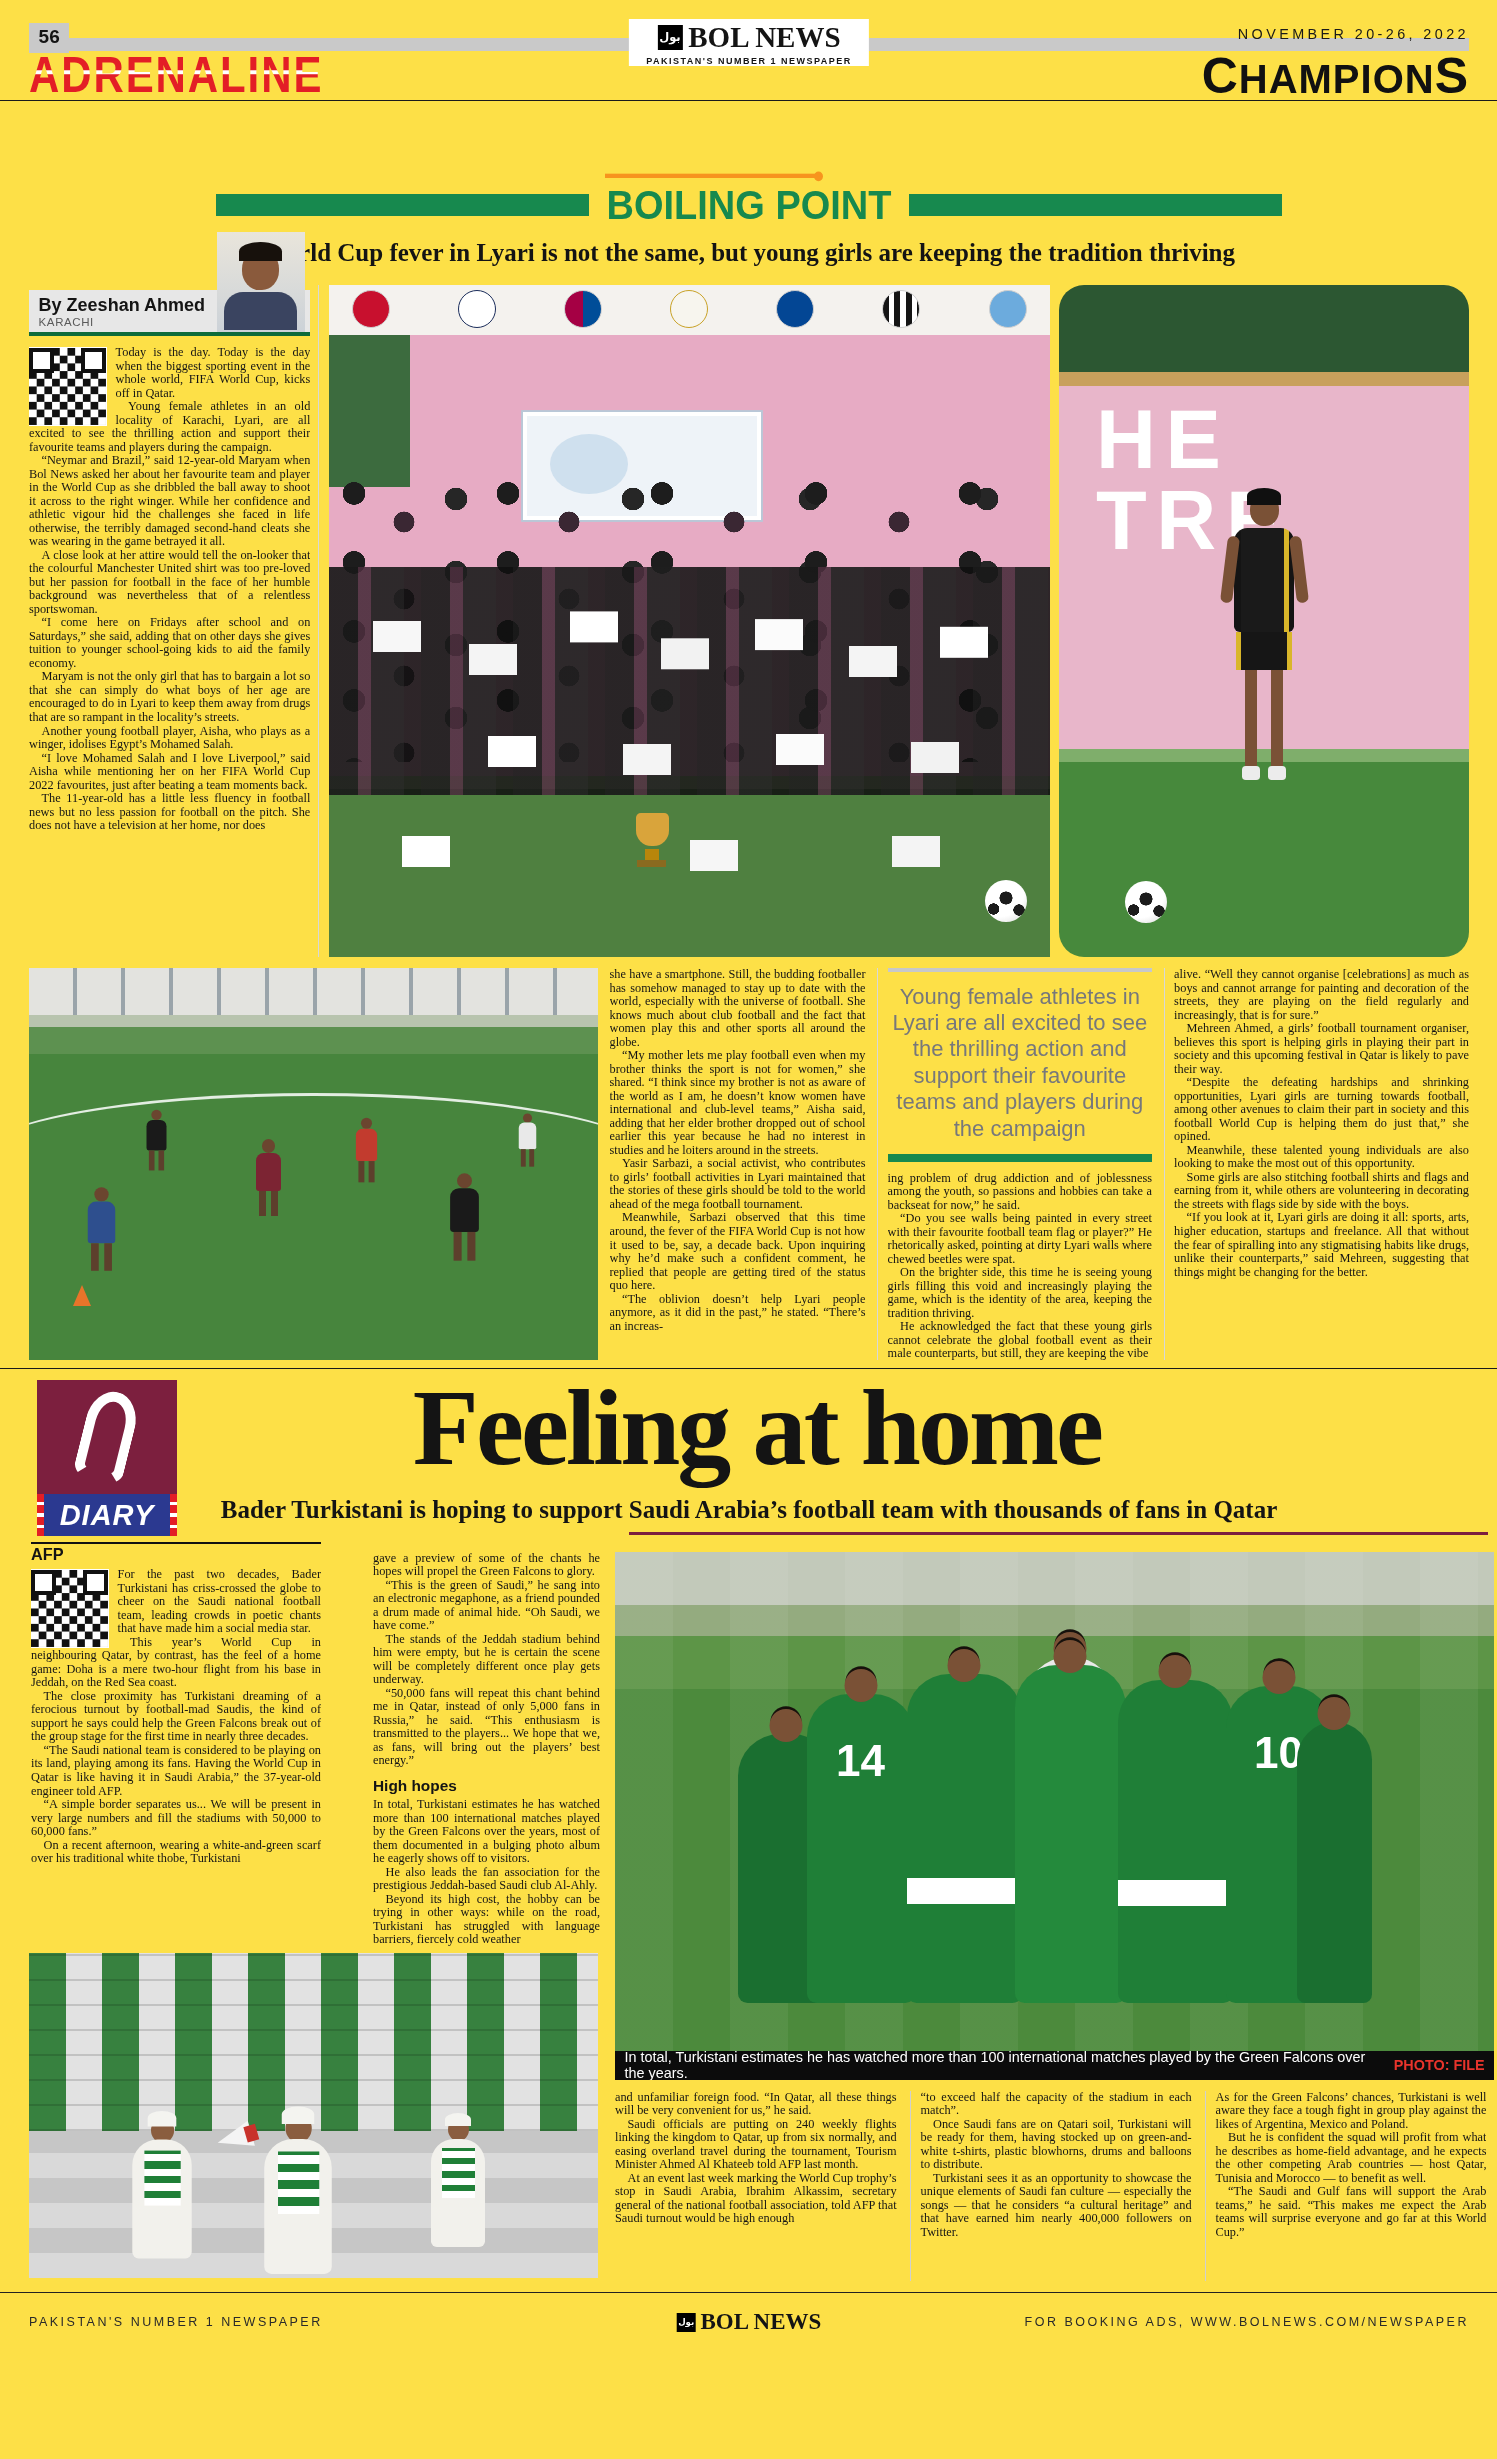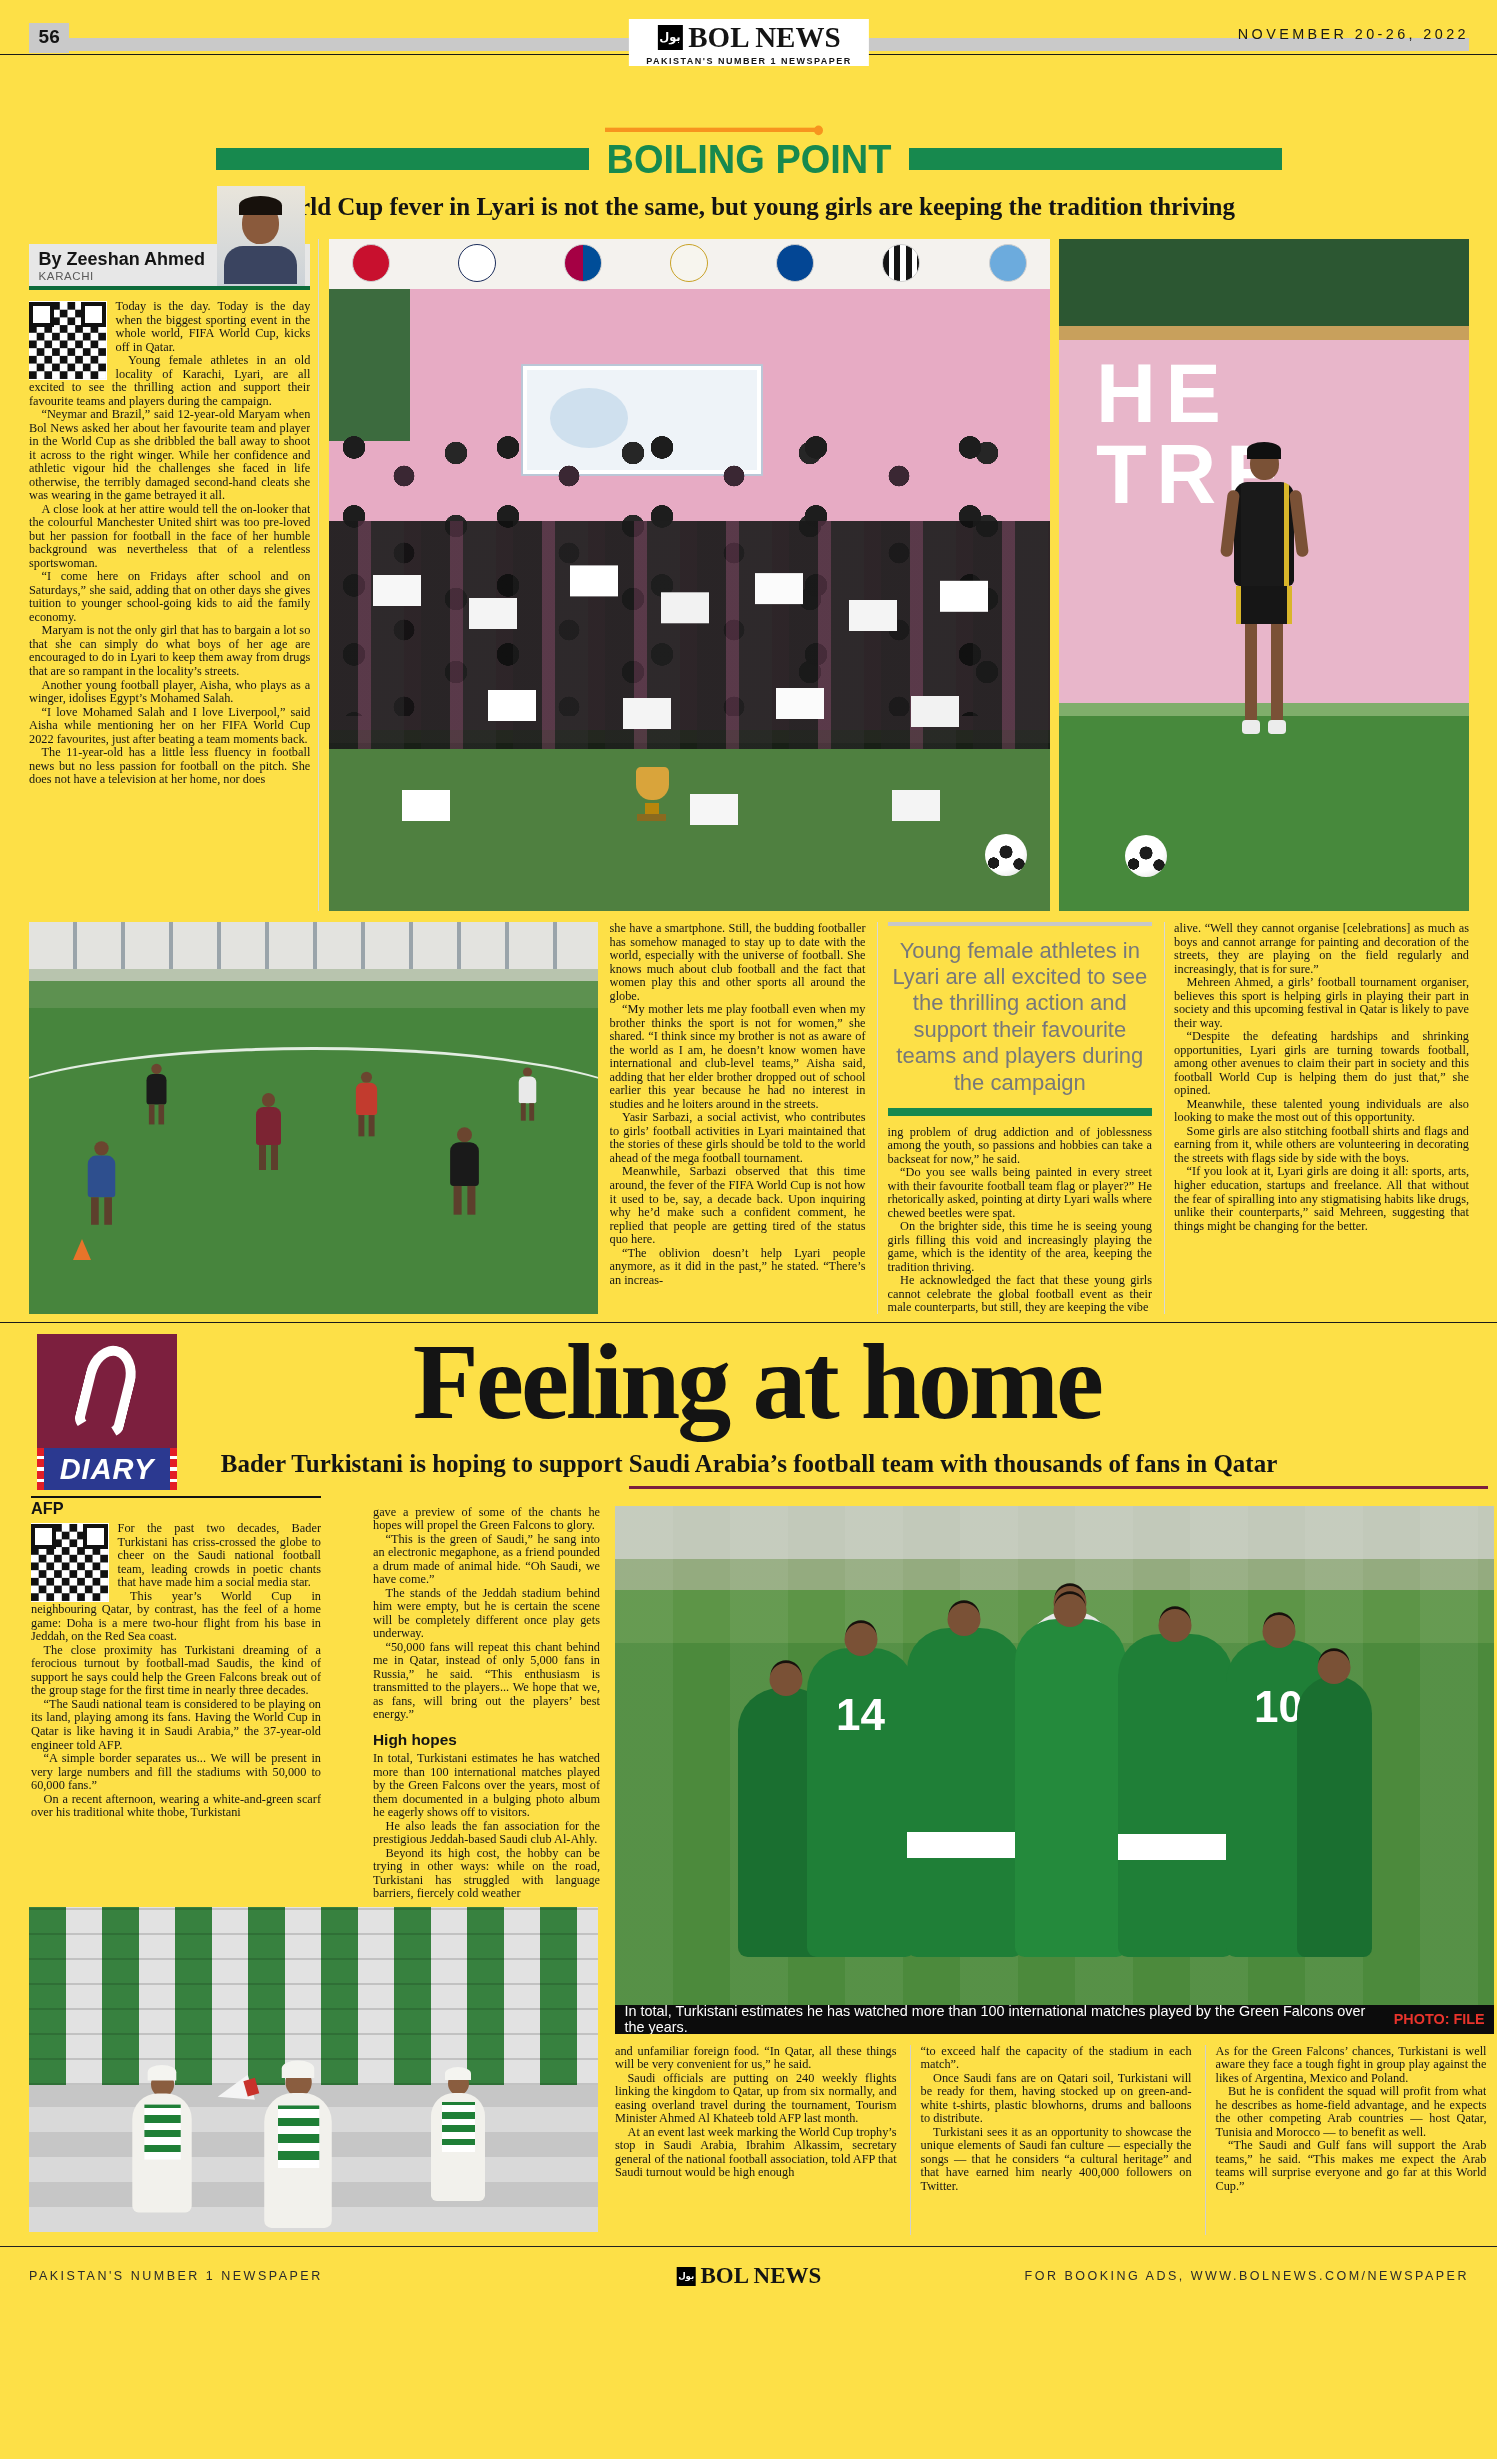--- a/index.html
+++ b/index.html
@@ -93,21 +93,21 @@
   .trophy::after { content:""; position:absolute; left:1.9px; bottom:-21px; width:29px; height:6.7px; background:#8a6a1f; }
   .ball { width:42px; height:42px; border-radius:50%;
     background:
       radial-gradient(circle 6.7px at 21px 18px, #1b1b1b 95%, transparent),
       radial-gradient(circle 5.8px at 8.6px 29px, #1b1b1b 95%, transparent),
       radial-gradient(circle 5.8px at 34px 30px, #1b1b1b 95%, transparent),
       radial-gradient(circle at 35% 30%, #ffffff 0 60%, #d6d6d6); }
   .gp-ball { position:absolute; right:23px; bottom:35px; }
 
   
-  .girl-photo { background:linear-gradient(180deg,#2c5732 0 13%, #c8a05c 13% 15%, #e8b6ca 15% 69%, #7fae6b 69% 71%, #47893c 71% 100%); }
+  .girl-photo { background:linear-gradient(180deg,#2c5732 0 13%, #c8a05c 13% 15%, #e8b6ca 15% 69%, #7fae6b 69% 71%, #47893c 71% 100%);border-radius:25px; }
   .wall-sign { position:absolute; top:17%; left:9%; color:#fff; font:900 83px/0.98 "Liberation Sans",sans-serif; letter-spacing:9.6px; }
   .wall-sign span { display:block; }
   .girl { position:absolute; left:50%; top:31%; transform:translateX(-50%); width:86px; }
   .g-head { width:29px; height:33px; border-radius:50% 50% 46% 46%; background:#7a5136; margin:0 auto; position:relative; }
   .g-head::before { content:""; position:absolute; top:-4.8px; left:-2.9px; right:-2.9px; height:16.3px; background:#101010; border-radius:50% 50% 0 0; }
   .g-torso { position:relative; width:60px; height:104px; margin:1.9px auto 0; border-radius:13.4px 13.4px 5.8px 5.8px;
     background:linear-gradient(90deg,#141414 0 12%, #1a1a1a 12% 84%, #d9b62a 84% 91%, #141414 91%); }
   .g-torso::before, .g-torso::after { content:""; position:absolute; top:7.7px; width:11.5px; height:67px; background:#7a5136; border-radius:5.8px; }
   .g-torso::before { left:-10.6px; transform:rotate(7deg); }
   .g-torso::after { right:-10.6px; transform:rotate(-7deg); }
@@ -215,20 +215,27 @@
     <div class="masthead">
       <div class="logo-row">
         <span class="logo-mark">بول</span>
         <span class="logo-text">BOL NEWS</span>
       </div>
       <div class="masthead-tagline">PAKISTAN'S NUMBER 1 NEWSPAPER</div>
     </div>
     <div class="issue-date">NOVEMBER 20-26, 2022</div>
   </header>
 
+  <div class="brand-row">
+    <span class="adrenaline">ADRENALINE</span>
+    <div class="champions">
+      <div class="champions-the">THE</div>
+      <div class="champions-word"><span class="cap">C</span><span>HAMPION</span><span class="cap">S</span></div>
+    </div>
+  </div>
   <div class="top-rule"></div>
 
   <section class="article1">
     <div class="kicker-row">
       <div class="kicker-bar"></div>
       <div class="kicker-label">BOILING POINT</div>
       <div class="kicker-bar"></div>
     </div>
     <div class="a1-subhead">World Cup fever in Lyari is not the same, but young girls are keeping the tradition thriving</div>
 

